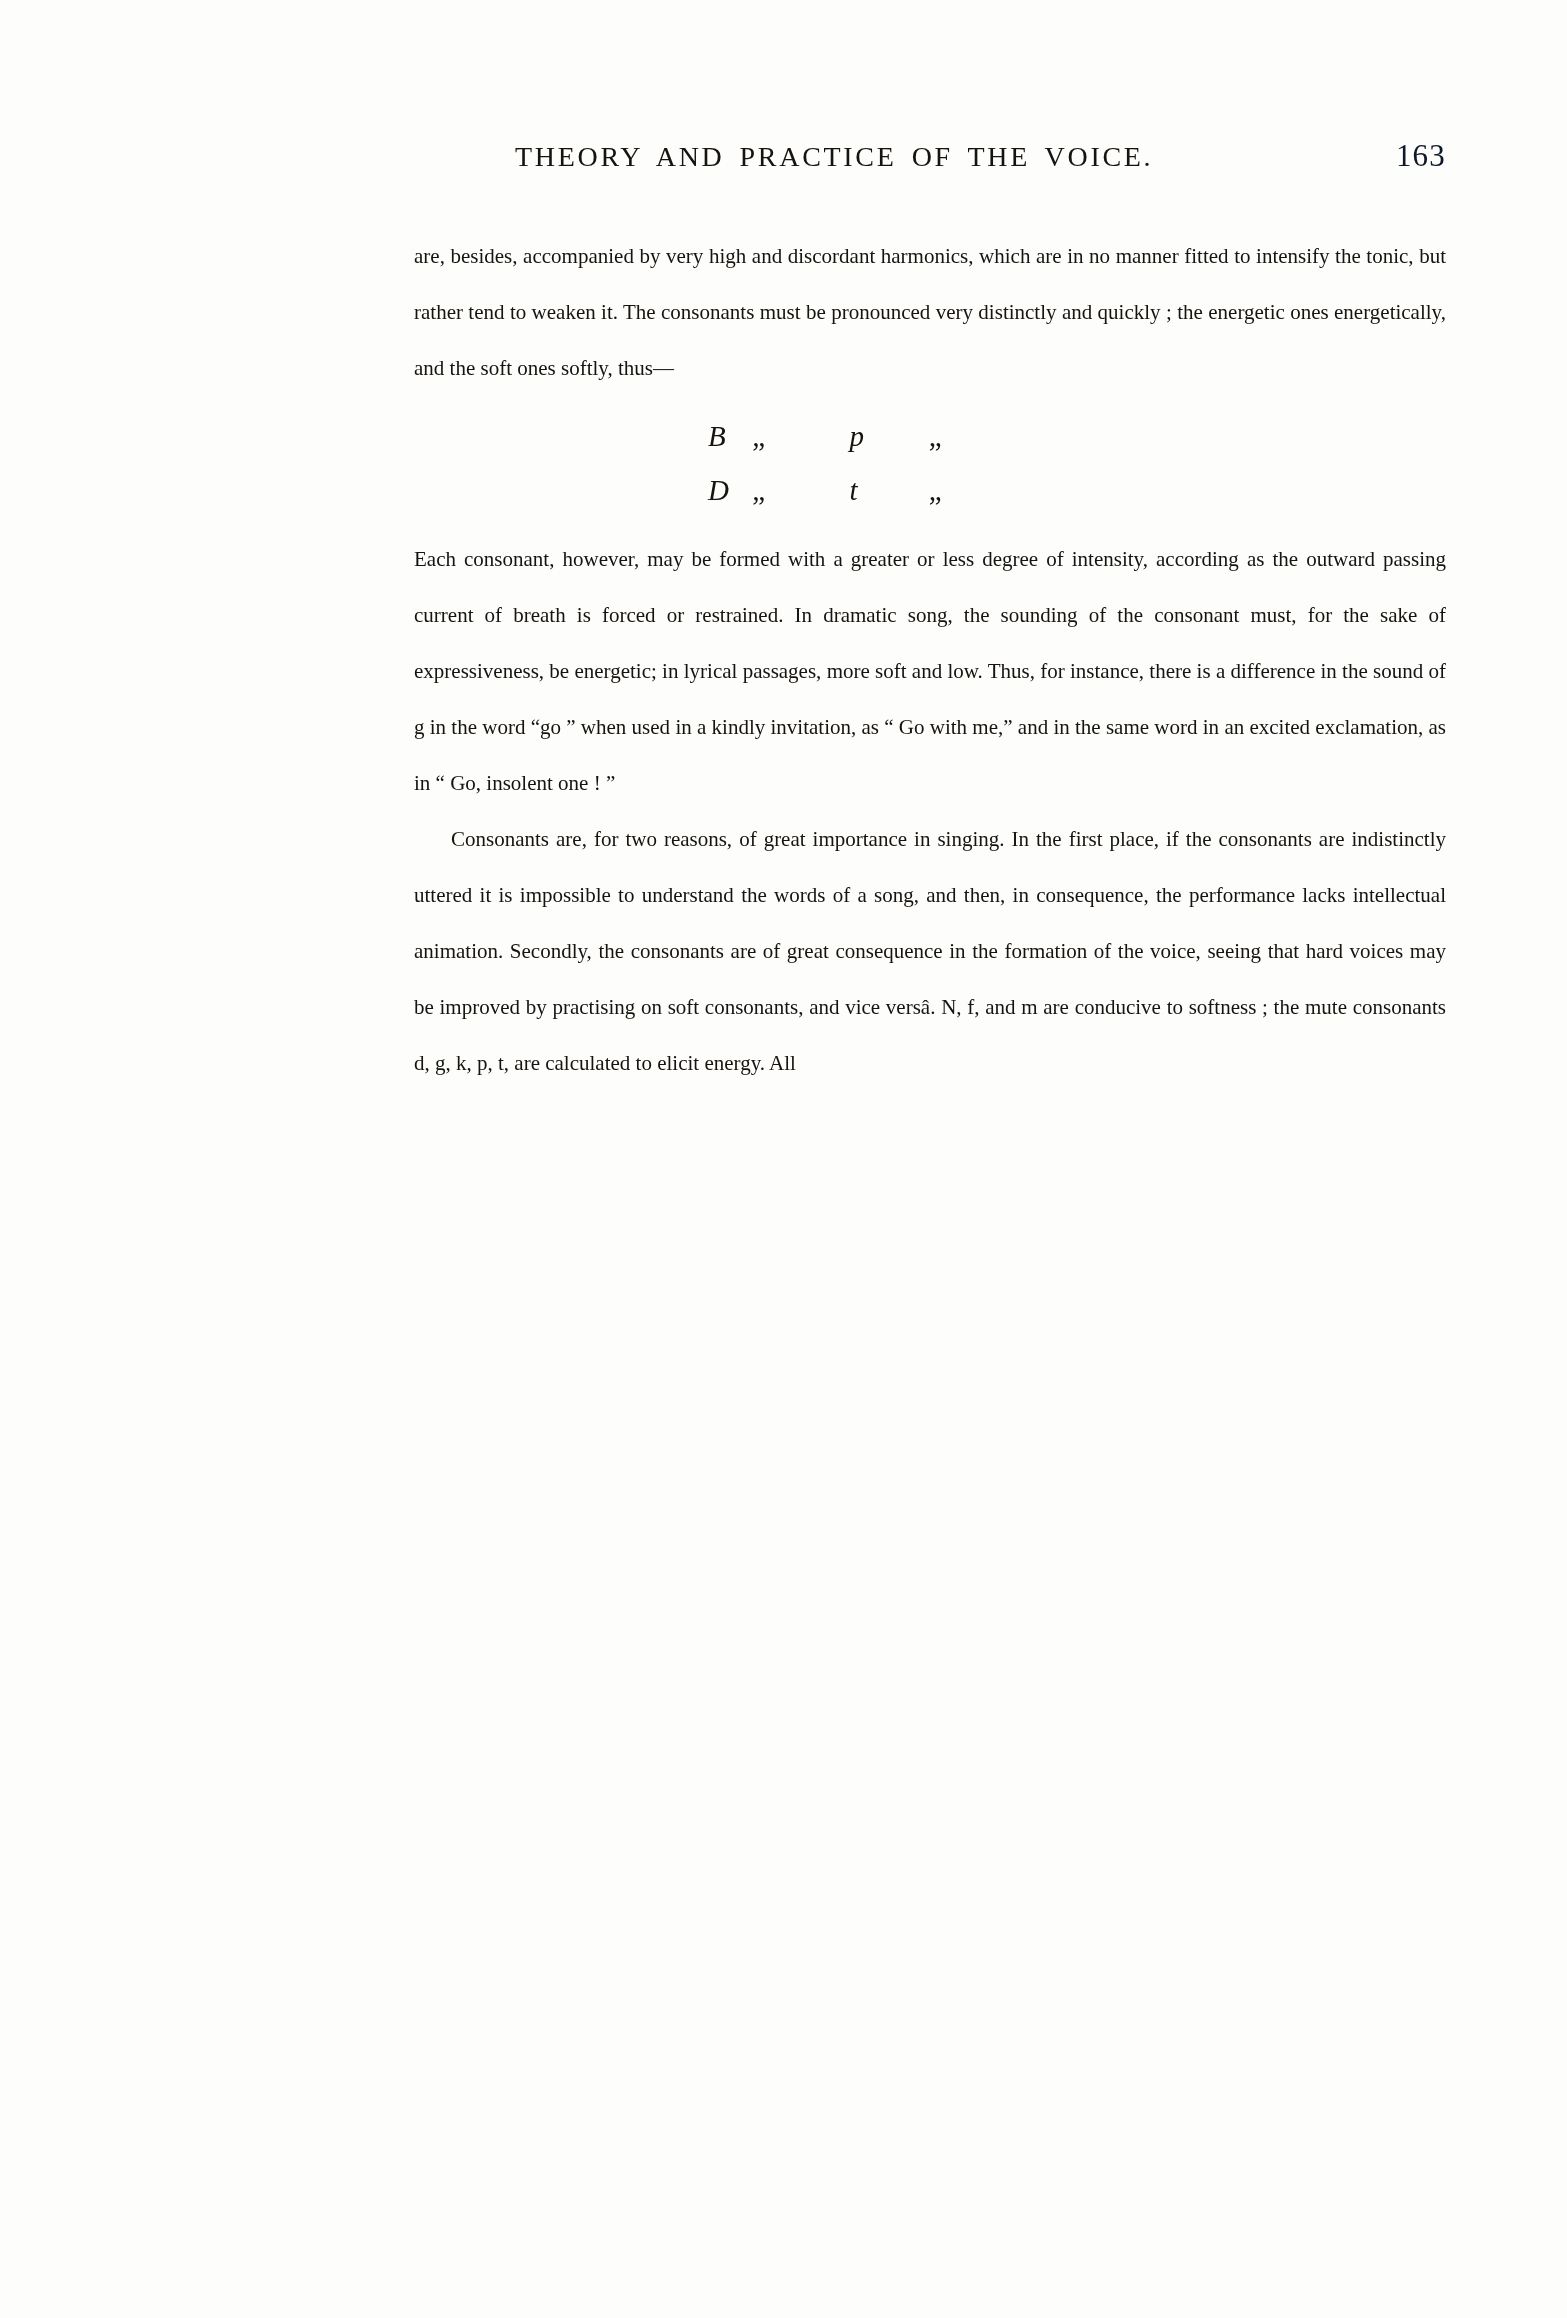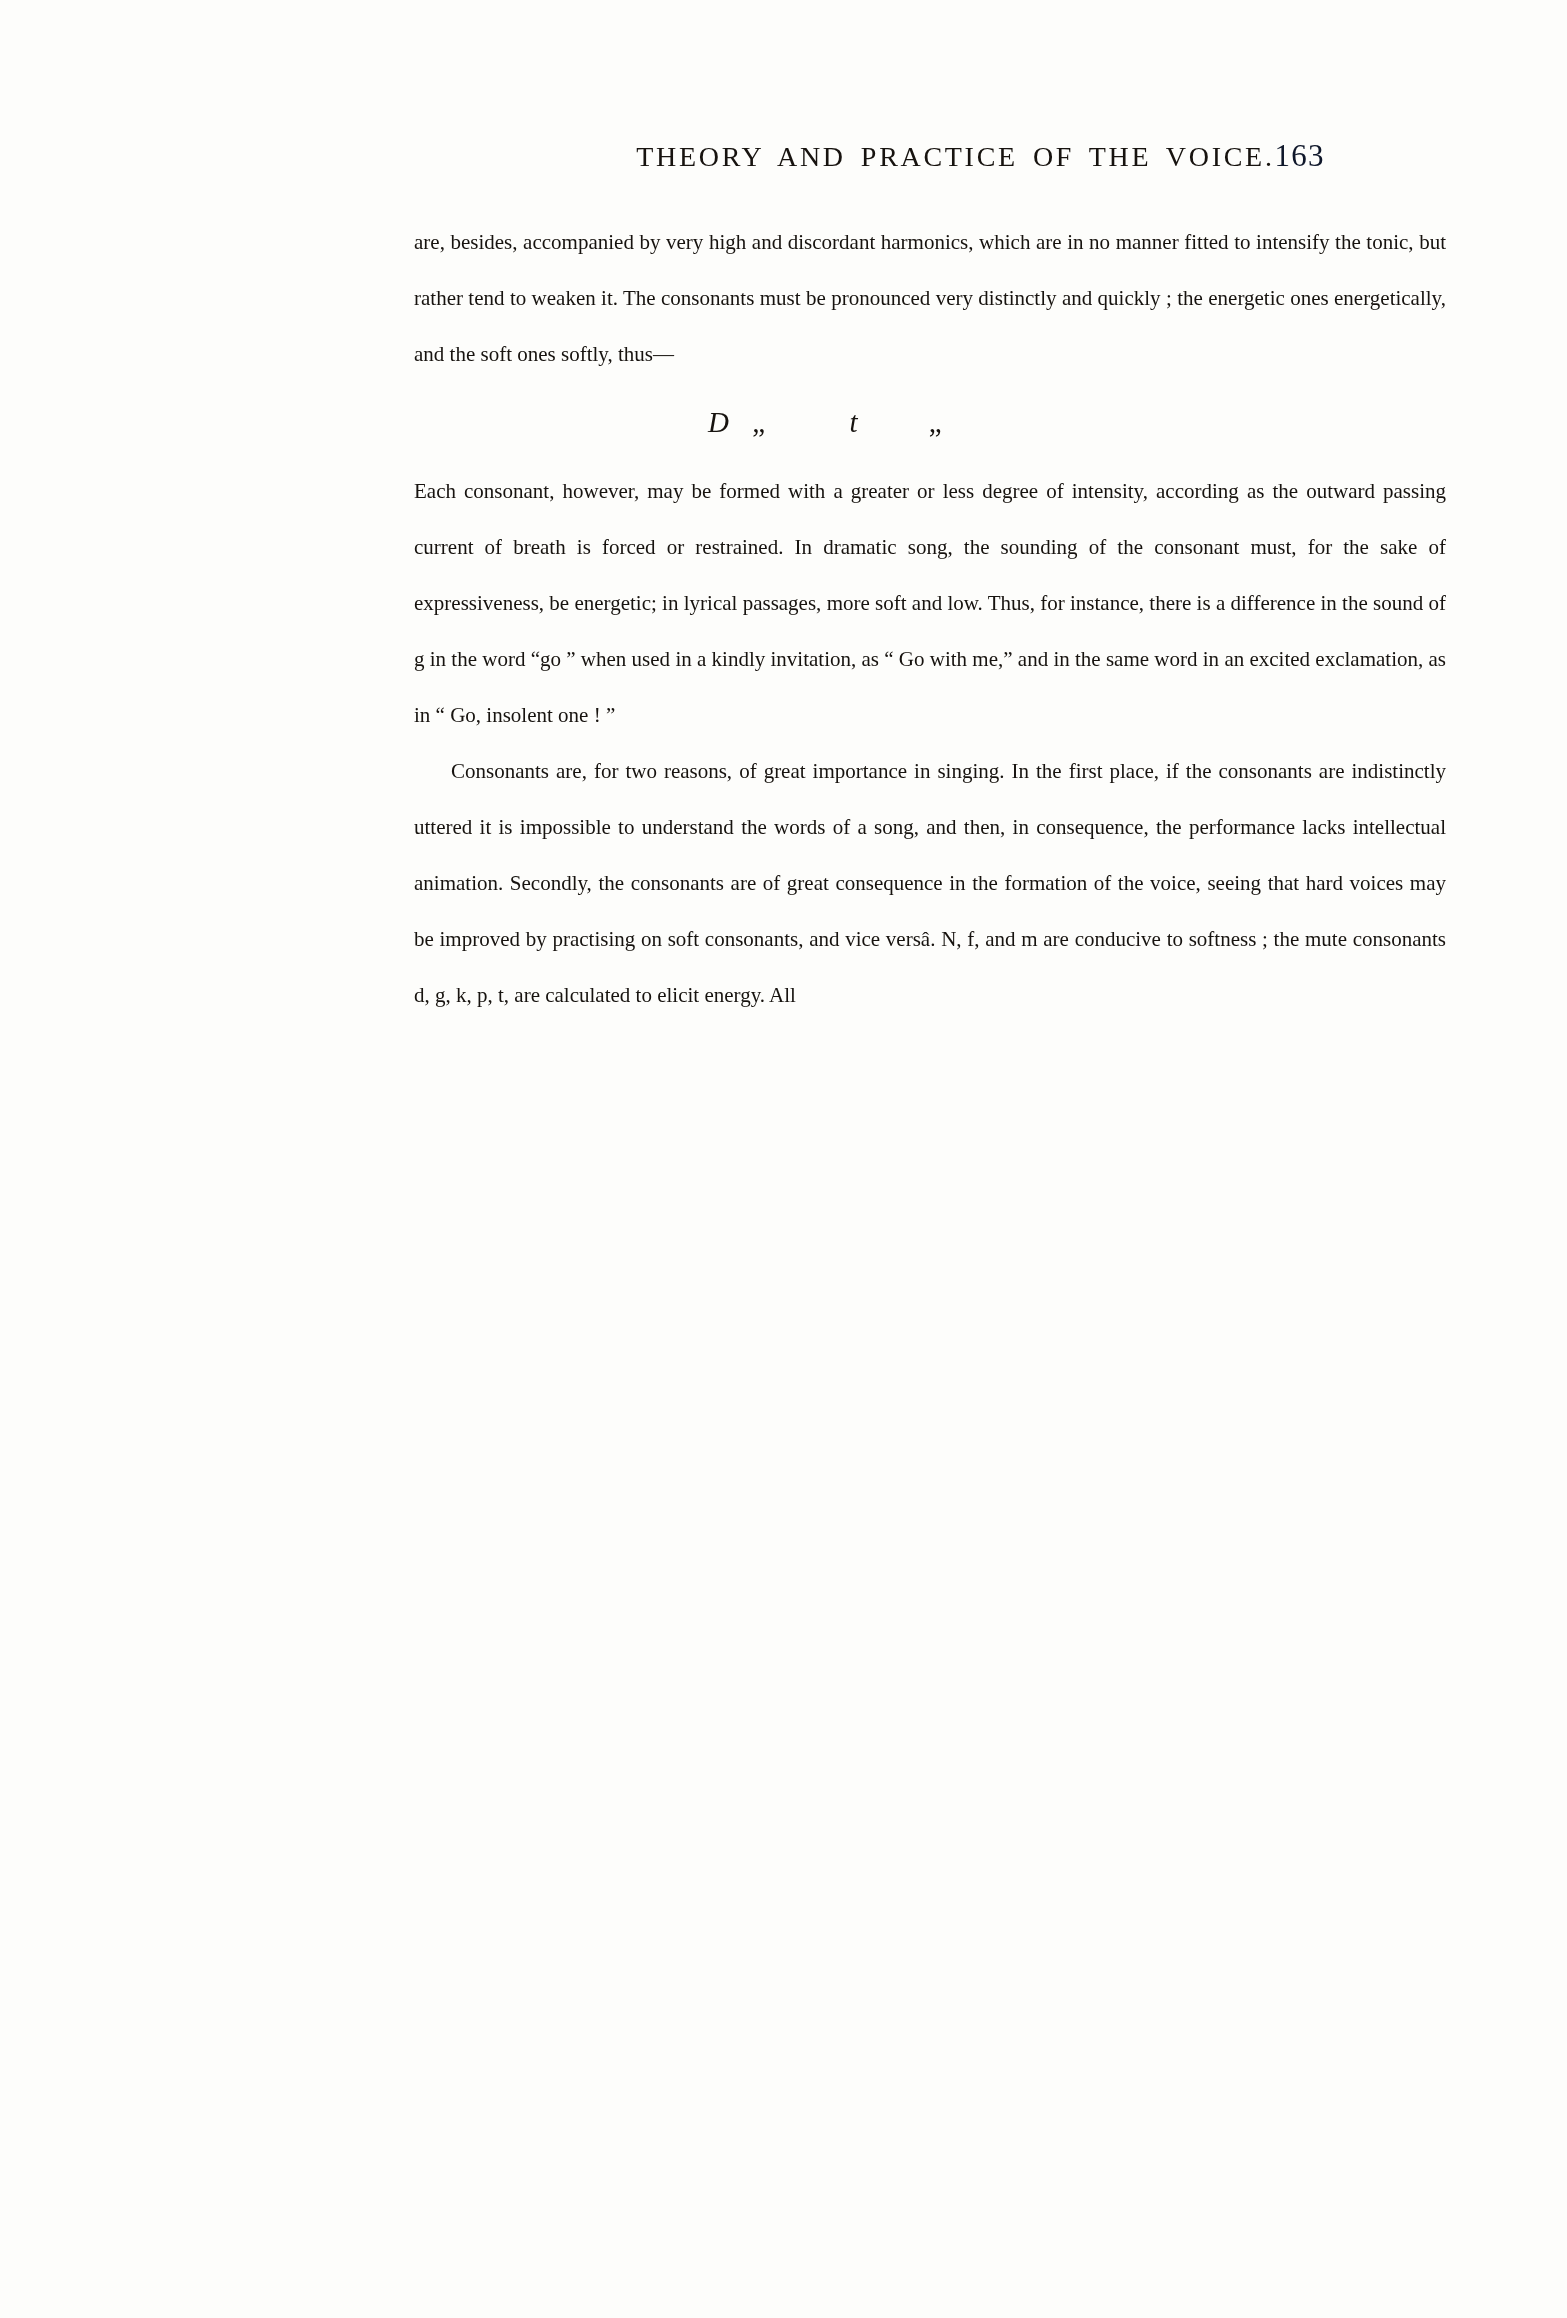--- a/index.html
+++ b/index.html
@@ -24,23 +24,23 @@
   }
   .content {
     position: absolute;
     left: 414px;
     top: 138px;
     width: 1032px;
   }
   .running-head {
     display: flex;
     align-items: baseline;
-    justify-content: center;
+    justify-content: space-between;
     width: 100%;
-    margin-bottom: 40px;
+    margin-bottom: 54px;
   }
   .running-title {
     font-size: 28px;
     letter-spacing: 2.7px;
     word-spacing: 5.4px;
     color: #17130f;
     padding-left: 101px;
   }
   .page-number {
     font-size: 31px;
@@ -84,20 +84,26 @@
 
     <div class="running-head">
       <span class="running-title">THEORY AND PRACTICE OF THE VOICE.</span>
       <span class="page-number">163</span>
     </div>
 
     <p class="body">are, besides, accompanied by very high and discordant harmonics, which are in no manner fitted to intensify the tonic, but rather tend to weaken it.  The consonants must be pronounced very distinctly and quickly ; the energetic ones energetically, and the soft ones softly, thus—</p>
 
     <div class="example-block">
       <span class="ex-line">
+        <span class="c1">B</span>
+        <span class="c2">„</span>
+        <span class="c3">p</span>
+        <span class="c4">„</span>
+      </span>
+      <span class="ex-line">
         <span class="c1">D</span>
         <span class="c2">„</span>
         <span class="c3">t</span>
         <span class="c4">„</span>
       </span>
     </div>
 
     <p class="body">Each consonant, however, may be formed with a greater or less degree of intensity, according as the outward passing current of breath is forced or restrained.  In dramatic song, the sounding of the consonant must, for the sake of expressiveness, be energetic; in lyrical passages, more soft and low.  Thus, for instance, there is a difference in the sound of g in the word “go ” when used in a kindly invitation, as “ Go with me,” and in the same word in an excited exclamation, as in “ Go, insolent one ! ”</p>
 
     <p class="body indent">Consonants are, for two reasons, of great importance in singing.  In the first place, if the consonants are indistinctly uttered it is impossible to understand the words of a song, and then, in consequence, the performance lacks intellectual animation.  Secondly, the consonants are of great consequence in the formation of the voice, seeing that hard voices may be improved by practising on soft consonants, and vice versâ.  N, f, and m are conducive to softness ; the mute consonants d, g, k, p, t, are calculated to elicit energy.  All</p>

